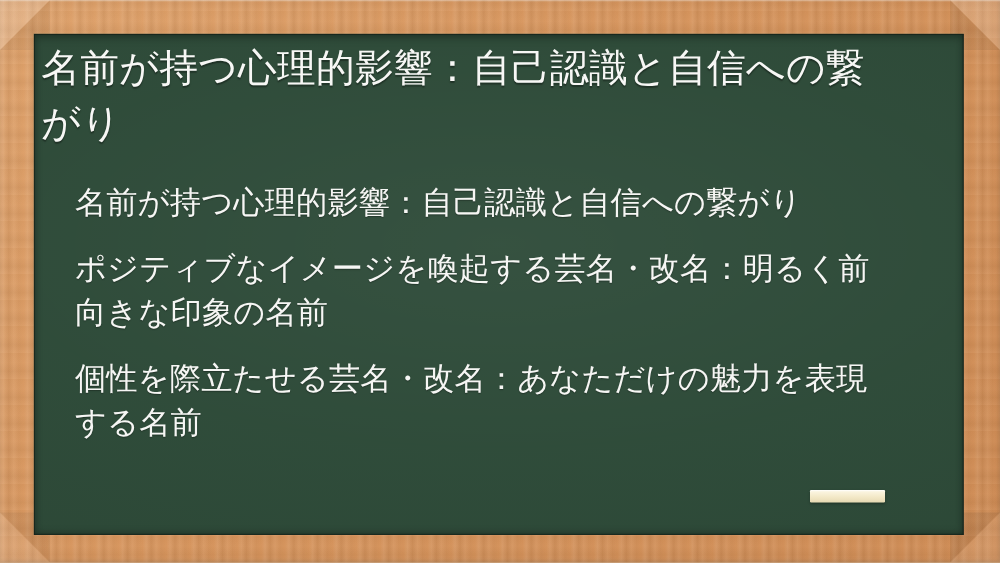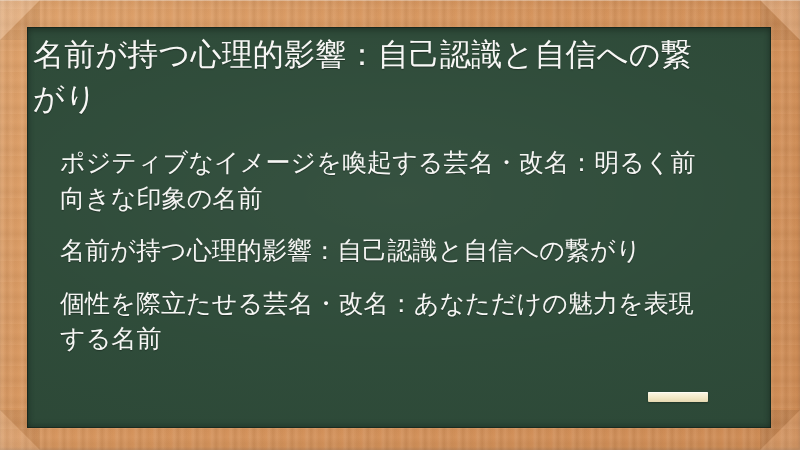--- a/index.html
+++ b/index.html
@@ -159,22 +159,22 @@
   <div class="miter tr"></div>
   <div class="miter bl"></div>
   <div class="miter br"></div>
 
   <div class="board">
     <div class="board-inner">
 
       <h1 class="slide-title">名前が持つ心理的影響：自己認識と自信への繋がり</h1>
 
       <ul class="toc-list">
+        <li class="toc-item">名前が持つ心理的影響：自己認識と自信への繋がり</li>
         <li class="toc-item">ポジティブなイメージを喚起する芸名・改名：明るく前向きな印象の名前</li>
-        <li class="toc-item">名前が持つ心理的影響：自己認識と自信への繋がり</li>
         <li class="toc-item">個性を際立たせる芸名・改名：あなただけの魅力を表現する名前</li>
       </ul>
 
     </div>
   </div>
 
   <div class="chalk-stick"></div>
 
 </div>
 

